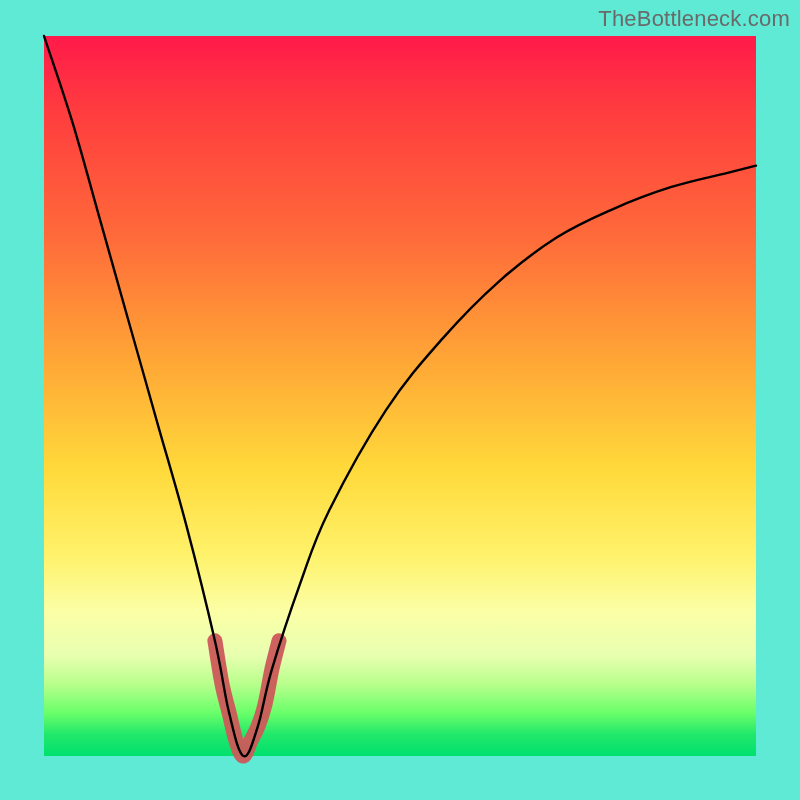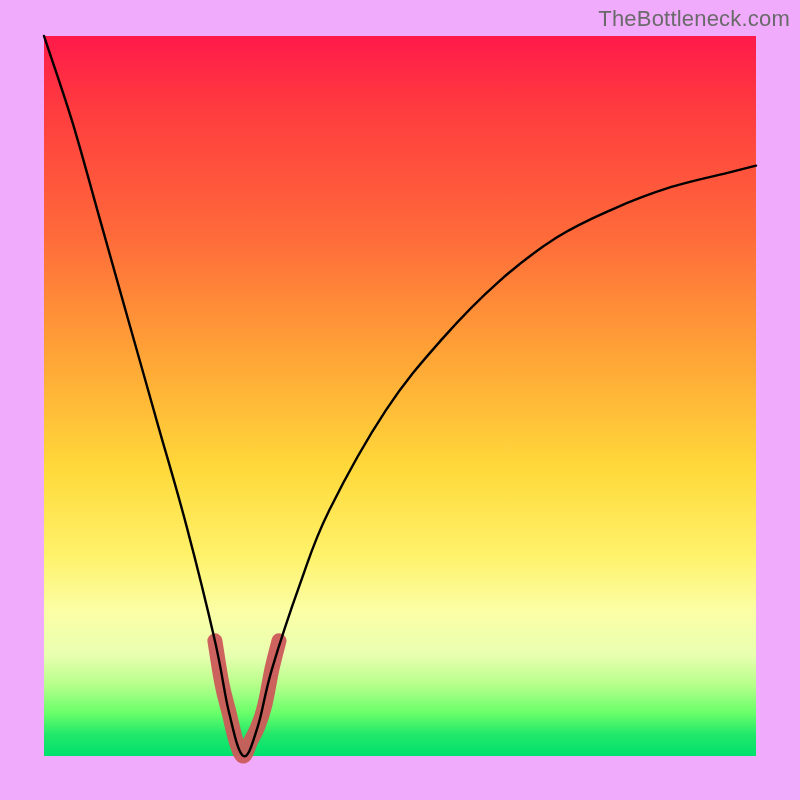--- a/index.html
+++ b/index.html
@@ -10,21 +10,21 @@
     background: #000;
     overflow: hidden;
     font-family: Arial, Helvetica, sans-serif;
   }
   .frame {
     position: absolute;
     top: 0;
     left: 0;
     width: 800px;
     height: 800px;
-    background: #f0abfc;
+    background: #5eead4;
   }
   .watermark {
     position: absolute;
     top: 6px;
     right: 10px;
     color: #6a6a6a;
     font-size: 22px;
     letter-spacing: 0.2px;
     user-select: none;
   }

